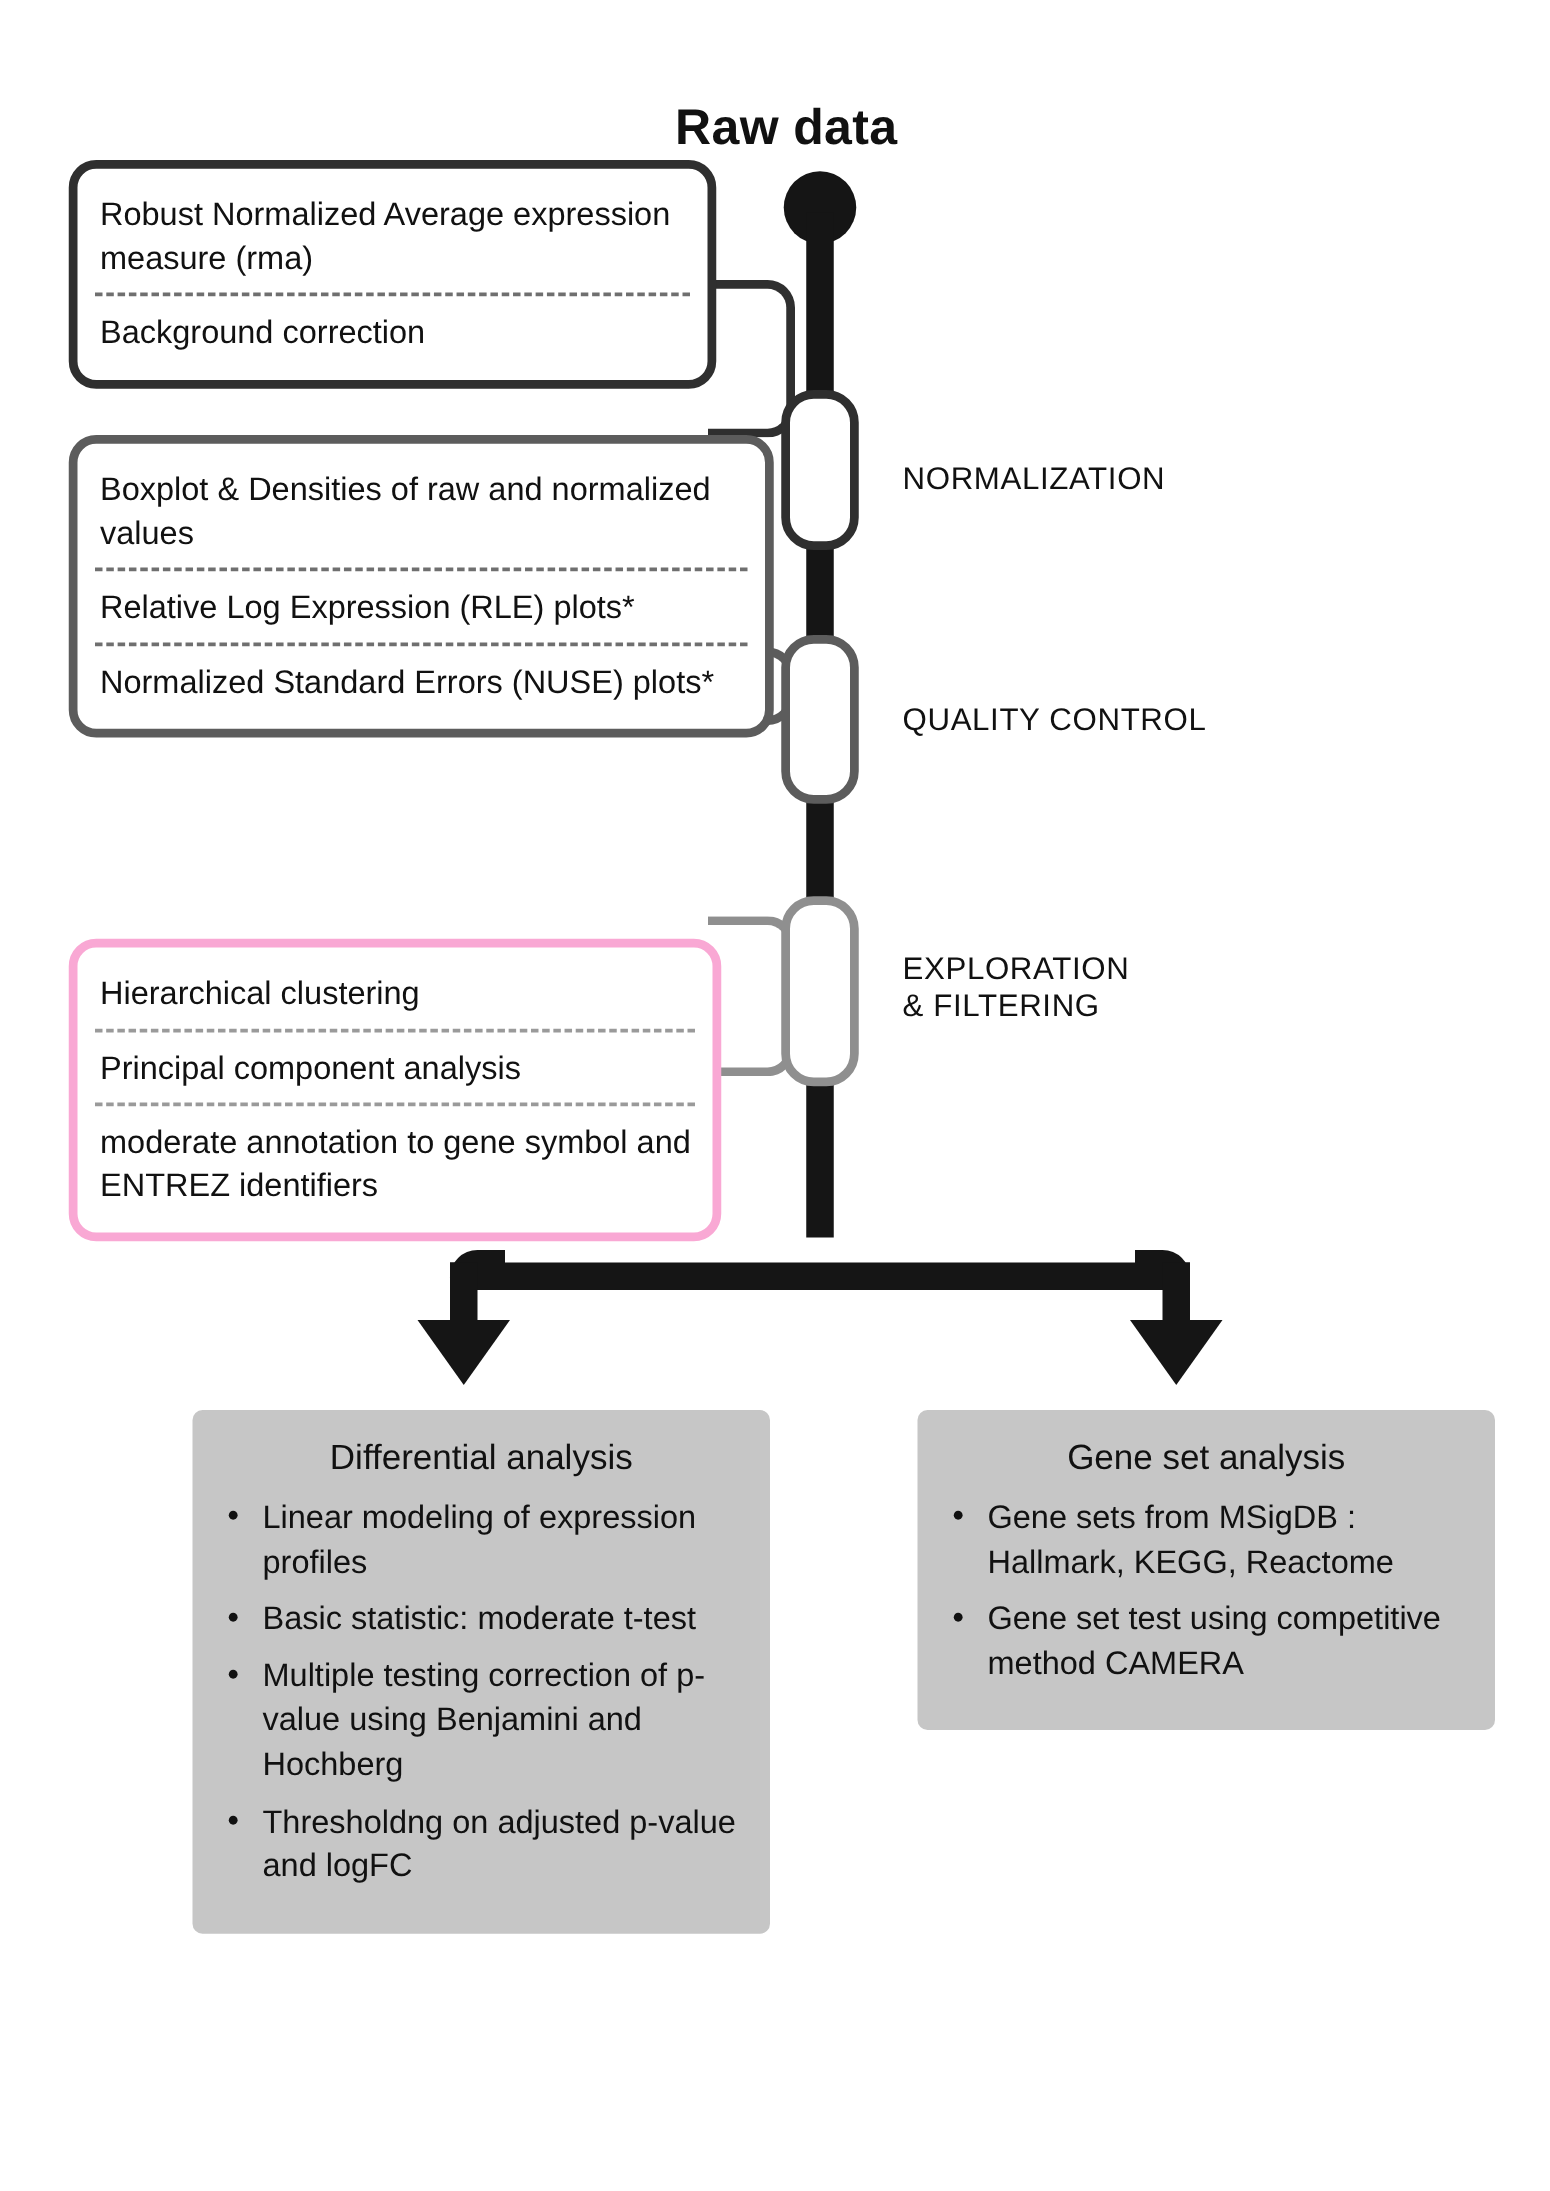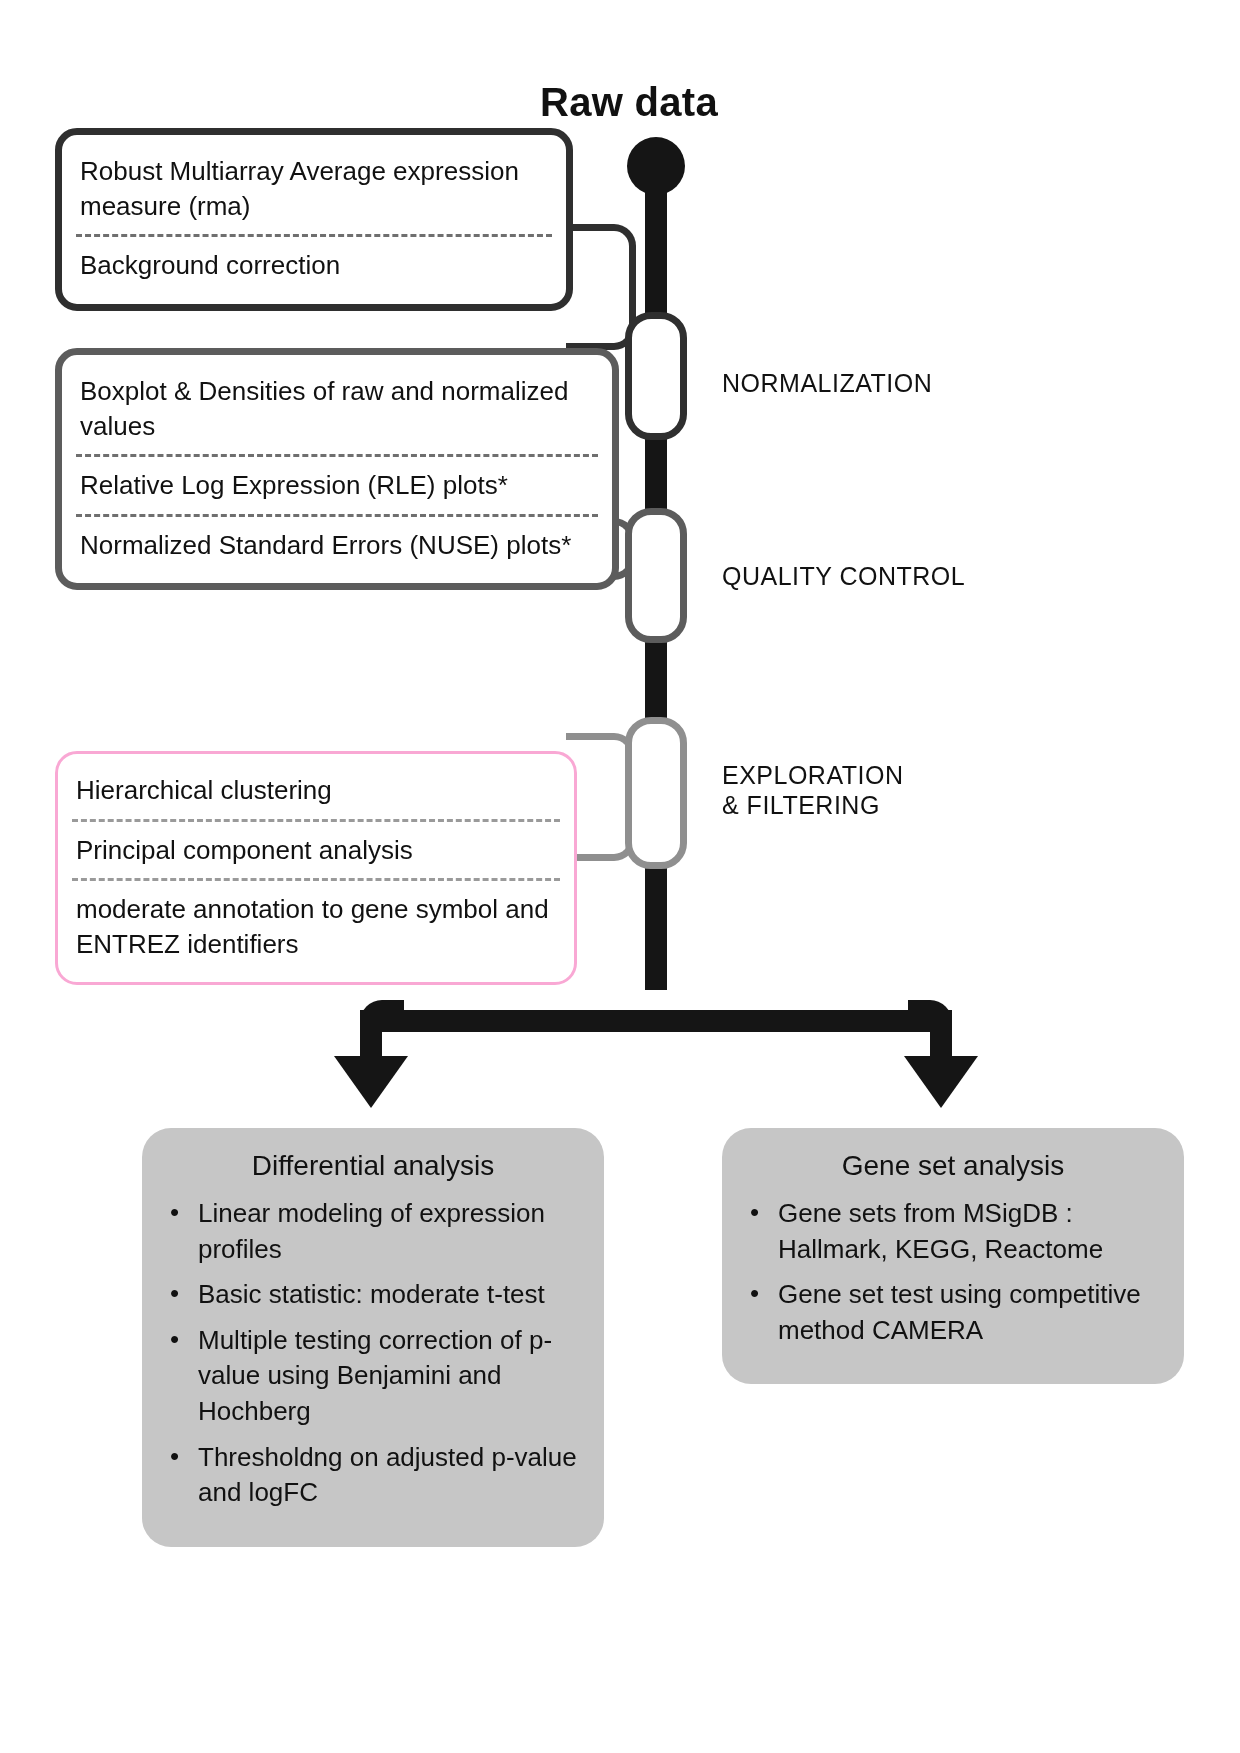--- a/index.html
+++ b/index.html
@@ -178,21 +178,21 @@
   .left-box {
     position: absolute;
     left: 55px;
     box-sizing: border-box;
     background: #ffffff;
     border-radius: 22px;
     padding: 8px 0 10px 0;
   }
   .left-box.dark  { border: 7px solid #2f2f2f; }
   .left-box.mid   { border: 7px solid #5c5c5c; }
-  .left-box.light { border: 3px solid #f9a8d4; }
+  .left-box.light { border: 7px solid #f9a8d4; }
 
   #box-normalization { top: 128px; width: 518px; }
   #box-quality       { top: 348px; width: 564px; }
   #box-exploration   { top: 751px; width: 522px; }
 
   .box-item {
     font-size: 26px;
     line-height: 1.33;
     color: #111;
     padding: 11px 16px 11px 18px;
@@ -201,23 +201,24 @@
     height: 0;
     border-top: 3px dashed #6f6f6f;
     margin: 0 14px;
   }
   .divider.light { border-top-color: #9a9a9a; }
 
   
   .gray-panel {
     position: absolute;
     background: #c6c6c6;
-    border-radius: 29px;
+    border-radius: 8px;
     box-sizing: border-box;
     padding: 14px 22px 26px 22px;
+    margin-left: 12px;
   }
   #panel-differential { left: 142px; top: 1128px; width: 462px; }
   #panel-geneset      { left: 722px; top: 1128px; width: 462px; }
 
   .panel-title {
     text-align: center;
     font-size: 28px;
     color: #111;
     padding: 8px 0 14px 0;
   }
@@ -268,21 +269,21 @@
 <div class="capsule light" id="capsule-exploration"></div>
 
 <div class="stage-label" id="label-normalization">NORMALIZATION</div>
 <div class="stage-label" id="label-quality">QUALITY CONTROL</div>
 <div class="stage-label" id="label-exploration">
   <div>EXPLORATION</div>
   <div>&amp; FILTERING</div>
 </div>
 
 <div class="left-box dark" id="box-normalization">
-  <div class="box-item">Robust Multiarray Average expression measure (rma)</div>
+  <div class="box-item">Robust Normalized Average expression measure (rma)</div>
   <div class="divider"></div>
   <div class="box-item">Background correction</div>
 </div>
 
 <div class="left-box mid" id="box-quality">
   <div class="box-item">Boxplot &amp; Densities of raw and normalized values</div>
   <div class="divider"></div>
   <div class="box-item">Relative Log Expression (RLE) plots*</div>
   <div class="divider"></div>
   <div class="box-item">Normalized Standard Errors (NUSE) plots*</div>

